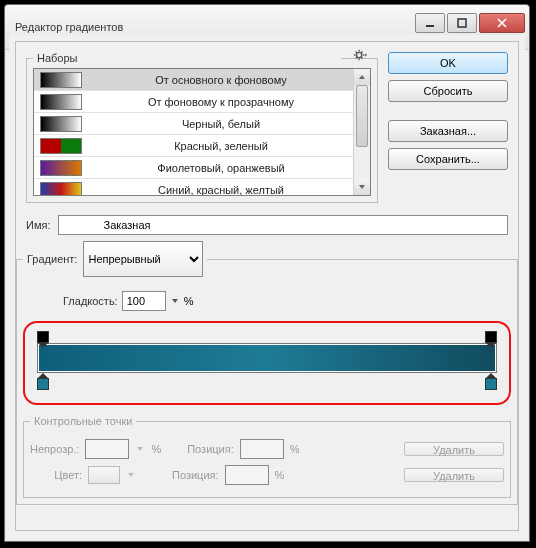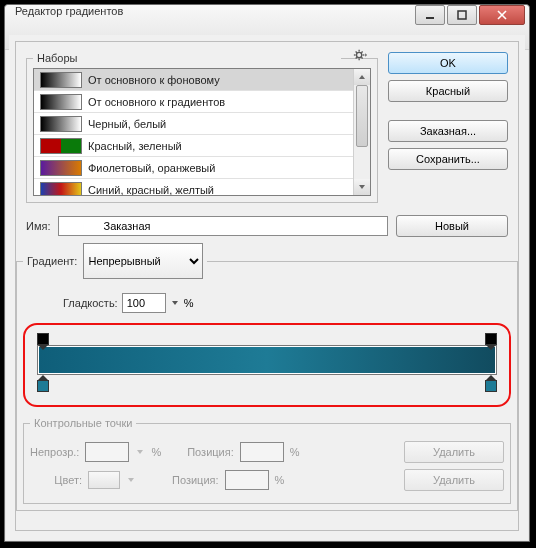--- a/index.html
+++ b/index.html
@@ -1,18 +1,18 @@
 <!DOCTYPE html>
 <html><head>
 <meta charset="utf-8">
 <style>
 body { margin: 0; padding: 0; font-family: "Segoe UI", Tahoma, sans-serif; font-size: 11px; background: #fff; }
 .wrapper { width: 536px; height: 548px; background: #000; position: relative; }
 .window { position: absolute; top: 4px; left: 4px; width: 524px; height: 536px; background: #f0f0f0; border: 1px solid #6a6a6a; border-radius: 4px 4px 0 0; box-shadow: inset 0 0 0 1px #e8e8e8; }
-.titlebar { height: 28px; background: linear-gradient(#f8f8f8,#e4e4e4); border-bottom: 1px solid #cfcfcf; display: flex; align-items: flex-start; padding: 0 4px 16px 10px; border-radius: 4px 4px 0 0; }
+.titlebar { height: 28px; background: linear-gradient(#f8f8f8,#e4e4e4); border-bottom: 1px solid #cfcfcf; display: flex; align-items: flex-end; padding: 0 4px 16px 10px; border-radius: 4px 4px 0 0; }
 .title { flex: 1; color: #333; }
 .wbtns { display: flex; gap: 2px; }
 .wbtn { width: 28px; height: 18px; background: linear-gradient(#f2f2f2,#d8d8d8); border: 1px solid #8a8a8a; border-radius: 2px; display: flex; align-items: center; justify-content: center; }
 .wbtn.close { width: 44px; background: linear-gradient(#e67a74,#c24c44); border-color: #924039; color: #fff; }
 .wbtn svg { display: block; }
 .client { position: absolute; top: 30px; left: 4px; right: 4px; bottom: 4px; background: #f0f0f0; }
 .panel-inset { position: absolute; top: 6px; left: 6px; right: 6px; bottom: 6px; border: 1px solid #bdbdbd; background: #f0f0f0; }
 fieldset.box { border: 1px solid #bdbdbd; margin: 0; padding: 6px; background: #f0f0f0; }
 fieldset.box > legend { padding: 0 4px; color: #333; }
 .topgrid { display: flex; padding: 10px 10px 4px 10px; gap: 10px; }
@@ -20,21 +20,21 @@
 .rightcol { width: 120px; display: flex; flex-direction: column; gap: 6px; }
 button.std { height: 22px; font: inherit; background: linear-gradient(#fdfdfd,#e4e4e4); border: 1px solid #8a8a8a; border-radius: 3px; cursor: default; }
 button.highlight { background: linear-gradient(#eaf6fe,#bfe3fb); border-color: #4a90c7; }
 .preset-head { display: flex; justify-content: space-between; align-items: flex-start; }
 .gear { width: 14px; height: 14px; }
 .preset-list { height: 126px; overflow: hidden; border: 1px solid #7e7e7e; background: #fff; position: relative; }
 .scrollbar-v { position: absolute; top: 0; right: 0; bottom: 0; width: 16px; background: #efefef; border-left: 1px solid #d0d0d0; }
 .sb-btn { height: 16px; display: flex; align-items: center; justify-content: center; background: linear-gradient(#f4f4f4,#dcdcdc); }
 .sb-track { position: absolute; top: 16px; bottom: 16px; left: 0; right: 0; }
 .sb-thumb { position: absolute; top: 0; left: 2px; right: 2px; height: 60px; background: linear-gradient(#e8e8e8,#cfcfcf); border: 1px solid #a0a0a0; border-radius: 2px; }
-.pitem { display: flex; align-items: center; height: 21px; border-bottom: 1px solid #e1e1e1; width: calc(100% - 16px); }
+.pitem { display: flex; align-items: center; height: 21px; border-bottom: 1px solid #e1e1e1; width: calc(100% - 16px); text-align: center; }
 .pitem.sel { background: #d6d6d6; }
 .psw { width: 40px; height: 14px; margin: 0 6px; border: 1px solid #777; }
 .plabel { flex: 1; color: #222; }
 .sw1 { background: linear-gradient(90deg,#000,#fff); }
 .sw2 { background: linear-gradient(90deg, rgba(0,0,0,1), rgba(0,0,0,0)); position: relative; }
 .sw2::before { content:""; position:absolute; inset:0; background: repeating-conic-gradient(#ccc 0 25%, #fff 0 50%) 0 0/8px 8px; z-index:-1; }
 .sw3 { background: linear-gradient(90deg,#000,#fff); }
 .sw4 { background: linear-gradient(90deg,#b40000 0%,#b40000 50%,#0a7a0a 50%,#0a7a0a 100%); }
 .sw5 { background: linear-gradient(90deg,#5a1b9e,#d97b00); }
 .sw6 { background: linear-gradient(90deg,#1d3fae,#c31616 50%,#e3c51a); }
@@ -61,21 +61,21 @@
 .stop-bot .t { width:0; height:0; border-left:5px solid transparent; border-right:5px solid transparent; border-bottom:5px solid #333; margin-left:1px; }
 .stop-left { left: -1px; }
 .stop-right { right: -1px; }
 .cp-fs { margin: 0; }
 .cp-fs legend { padding: 0 4px; }
 .cprow { display: flex; align-items: center; gap: 6px; margin: 6px 0; }
 .cprow .spacer { flex: 1; }
 .dim, .dim * { color: #9a9a9a !important; }
 .dim input, .dim select { background: #f4f4f4; }
 .swatch { width: 30px; height: 16px; border: 1px solid #bbb; background: linear-gradient(#f8f8f8,#e6e6e6); display: inline-block; }
-button.ghost { width: 100px; height: 22px; font: inherit; border: 1px solid #bfbfbf; background: linear-gradient(#f7f7f7,#e9e9e9); color: #9a9a9a; border-radius: 2px; }
+button.ghost { width: 100px; height: 14px; font: inherit; border: 1px solid #bfbfbf; background: linear-gradient(#f7f7f7,#e9e9e9); color: #9a9a9a; border-radius: 2px; }
 </style>
 </head>
 <body>
 
 <div class="wrapper">
   <div class="window">
     <div class="titlebar">
       <div class="title">Редактор градиентов</div>
       <div class="wbtns">
         <div class="wbtn">
@@ -126,21 +126,21 @@
                   </svg>
                 </span>
               </div>
               <div class="preset-list">
                 <div class="pitem sel">
                   <div class="psw sw1"></div>
                   <div class="plabel">От основного к фоновому</div>
                 </div>
                 <div class="pitem">
                   <div class="psw sw2"></div>
-                  <div class="plabel">От основного к градиентов</div>
+                  <div class="plabel">От фоновому к прозрачному</div>
                 </div>
                 <div class="pitem">
                   <div class="psw sw3"></div>
                   <div class="plabel">Черный, белый</div>
                 </div>
                 <div class="pitem">
                   <div class="psw sw4"></div>
                   <div class="plabel">Красный, зеленый</div>
                 </div>
                 <div class="pitem">
@@ -164,31 +164,30 @@
                     <svg width="8" height="8">
                         <path d="M4 6 L7 2 L1 2 Z" fill="#666"></path>
                       </svg>
                   </div>
                 </div>
               </div>
             </fieldset>
           </div>
           <div class="rightcol">
             <button class="std highlight">OK</button>
-            <button class="std">Красный</button>
+            <button class="std">Сбросить</button>
             <div style="height:6px;"></div>
             <button class="std">Заказная...</button>
             <button class="std">Сохранить...</button>
           </div>
         </div>
 
         <div class="namerow">
           <span class="lbl">Имя:</span>
           <input class="text name-input" value="Заказная" style="">
-          <button class="std">Новый</button>
         </div>
 
         <fieldset class="box gradfs">
           <legend>
             <span class="gtop">
               <span class="lbl">Градиент:</span>
               <select>
                 <option>Непрерывный</option>
               </select>
             </span>

